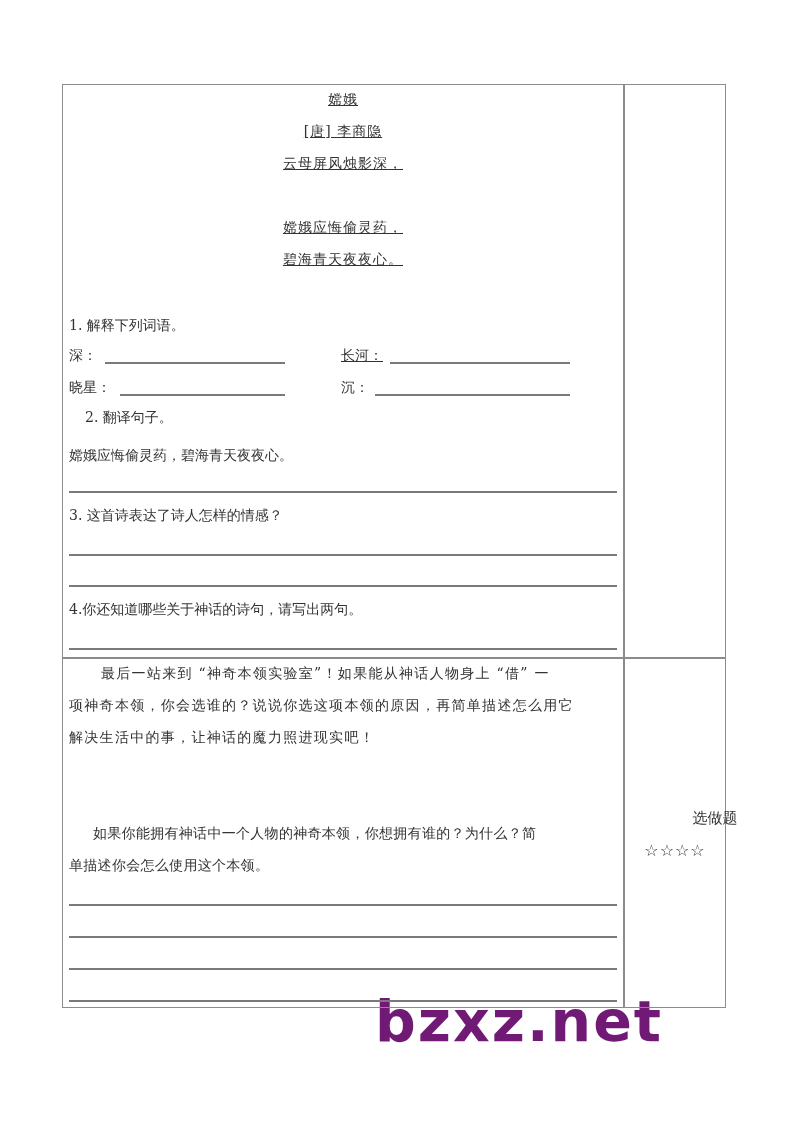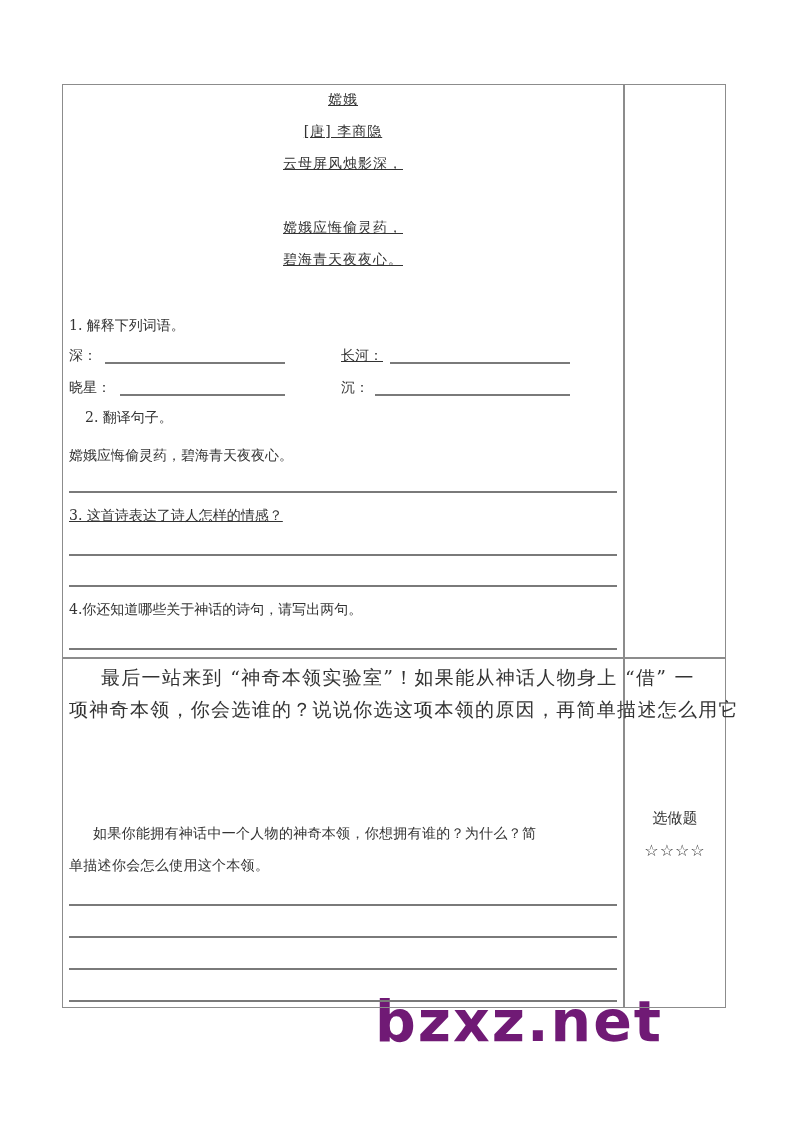--- a/index.html
+++ b/index.html
@@ -12,21 +12,21 @@
     border: 1.5px solid #8c8c8c; box-sizing: border-box;
   }
   .vdiv { position: absolute; left: 560px; top: 0; width: 1.5px; height: 100%; background: #8c8c8c; }
   .hdiv { position: absolute; left: 0; top: 572px; width: 100%; height: 1.5px; background: #8c8c8c; }
   .abs { position: absolute; white-space: nowrap; }
   .center { text-align: center; width: 560px; left: 0; text-decoration: underline; }
   .poem { font-family: "DejaVu Serif", serif; font-size: 14px; letter-spacing: 1px; color: #333; }
   .txt { font-size: 14px; color: #333; }
   .line { position: absolute; height: 1.5px; background: #7a7a7a; }
   .blank { position: absolute; height: 1.5px; background: #7a7a7a; }
-  .para { font-size: 19px; letter-spacing: 1.3px; color: #333; }
+  .para { font-size: 14px; letter-spacing: 1.3px; color: #333; }
   .side { position: absolute; left: 560px; width: 104px; text-align: center; }
   .watermark {
     position: absolute; left: 375px; top: 988px; font-family: "DejaVu Sans", sans-serif;
     font-weight: bold; font-size: 57px; color: #701a75; letter-spacing: 2px; z-index: -1;
   }
 </style>
 </head>
 <body>
 
 <div class="watermark">bzxz.net</div>
@@ -48,33 +48,34 @@
   <div class="line" style="left:327px; top:277px; width:180px;"></div>
   <div class="abs txt" style="left:6px; top:294px;">晓星：</div>
   <div class="line" style="left:57px; top:309px; width:165px;"></div>
   <div class="abs txt" style="left:278px; top:294px;">沉：</div>
   <div class="line" style="left:312px; top:309px; width:195px;"></div>
 
   <div class="abs txt" style="left:6px; top:324px;margin-left:16px;">2. 翻译句子。</div>
   <div class="abs txt" style="left:6px; top:356px;margin-top:6px;">嫦娥应悔偷灵药，碧海青天夜夜心。</div>
   <div class="blank" style="left:6px; top:406px; width:548px;"></div>
 
-  <div class="abs txt" style="left:6px; top:422px;text-decoration:underline;">3. 这首诗表达了诗人怎样的情感？</div>
+  <div class="abs txt" style="left:6px; top:422px;">3. 这首诗表达了诗人怎样的情感？</div>
   <div class="blank" style="left:6px; top:469px; width:548px;"></div>
   <div class="blank" style="left:6px; top:500px; width:548px;"></div>
 
   <div class="abs txt" style="left:6px; top:516px;">4.你还知道哪些关于神话的诗句，请写出两句。</div>
   <div class="blank" style="left:6px; top:563px; width:548px;"></div>
 
   <div class="abs para" style="left:38px; top:580px;">最后一站来到 “神奇本领实验室”！如果能从神话人物身上 “借” 一</div>
   <div class="abs para" style="left:6px; top:612px;">项神奇本领，你会选谁的？说说你选这项本领的原因，再简单描述怎么用它</div>
+  <div class="abs para" style="left:6px; top:644px;">解决生活中的事，让神话的魔力照进现实吧！</div>
 
   <div class="abs txt" style="left:30px; top:740px; letter-spacing:0.3px;">如果你能拥有神话中一个人物的神奇本领，你想拥有谁的？为什么？简</div>
   <div class="abs txt" style="left:6px; top:772px; letter-spacing:0.3px;">单描述你会怎么使用这个本领。</div>
 
   <div class="blank" style="left:6px; top:819px; width:548px;"></div>
   <div class="blank" style="left:6px; top:851px; width:548px;"></div>
   <div class="blank" style="left:6px; top:883px; width:548px;"></div>
   <div class="blank" style="left:6px; top:915px; width:548px;"></div>
 
-  <div class="side txt" style="top:724px; font-size:15px;">选做题</div>
+  <div class="side txt" style="top:724px; font-size:15px;padding-left:40px;">选做题</div>
   <div class="side txt" style="top:756px; font-size:16px; letter-spacing:1px;">☆☆☆☆</div>
 </div>
 
 </body></html>

